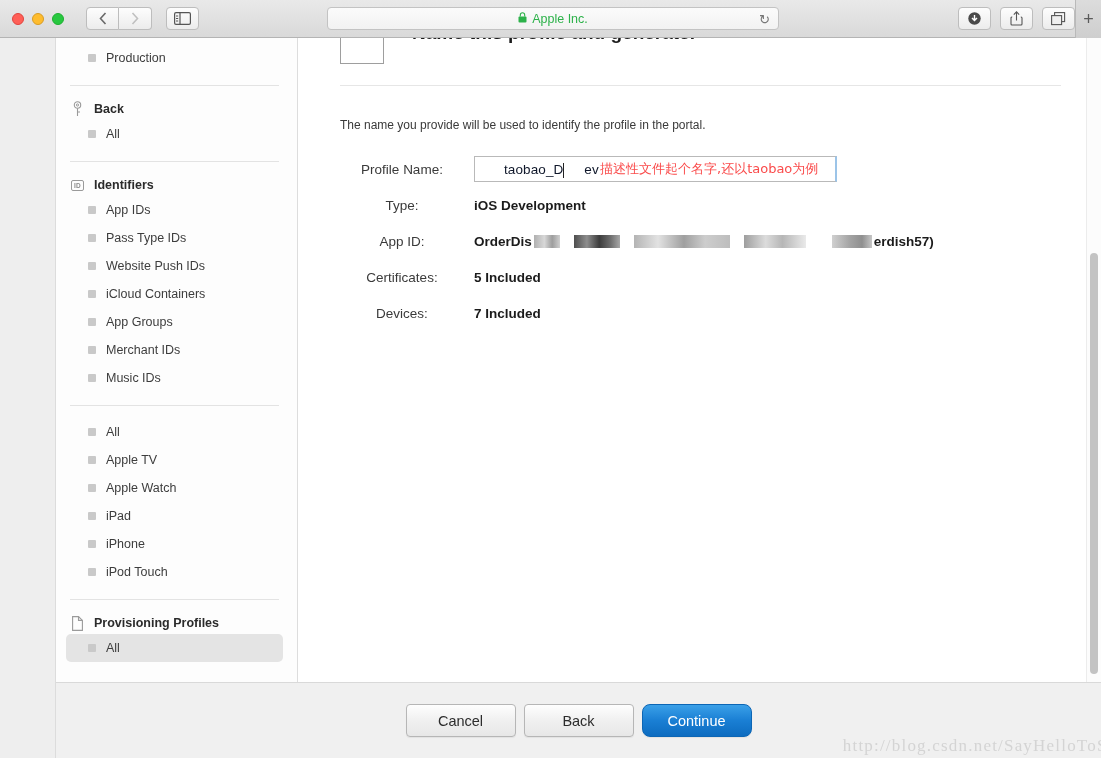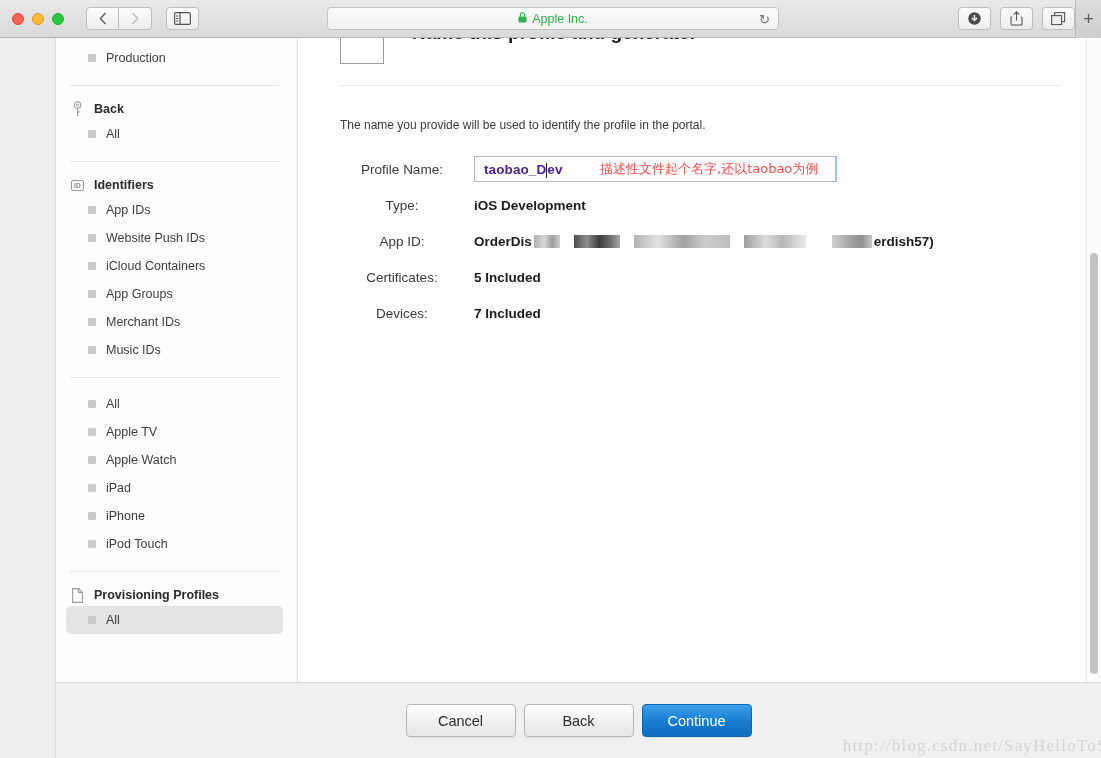--- a/index.html
+++ b/index.html
@@ -150,21 +150,21 @@
 
   .name-field {
     position: relative;
     width: 363px; height: 26px;
     background: #fff;
     border: 1px solid #b9b9b9;
     border-right: 2px solid #9cc4e8;
     display: flex; align-items: center;
     padding-left: 9px;
   }
-  .name-field .typed { font-size: 13.5px; font-weight: bold; color: #4c1d95; letter-spacing: .1px; }
+  .name-field .typed { font-size: 13.5px; font-weight: normal; color: #0f172a; letter-spacing: .1px; margin-left: 20px; }
   .caret {
     display: inline-block; width: 1px; height: 15px; background: #222;
     margin: 0 0 0 0; position: relative; top: 1px;
   }
   .annot {
     position: absolute; left: 125px; top: 50%; transform: translateY(-50%);
     color: #fa4b4b; font-size: 13px; white-space: nowrap;
     font-family: "DejaVu Sans", sans-serif;
   }
 
@@ -191,21 +191,21 @@
     min-width: 110px; height: 33px; padding: 0 18px;
     border-radius: 4px; font-size: 14.5px;
     display: flex; align-items: center; justify-content: center;
     border: 1px solid #b6b6b6;
     background: linear-gradient(to bottom, #fefefe 0%, #f0f0f0 50%, #e7e7e7 100%);
     color: #2c2c2c;
     box-shadow: 0 1px 1px rgba(0,0,0,.06);
   }
   .btn.primary {
     background: linear-gradient(to bottom, #3aa0e8 0%, #1a7fd4 50%, #0d6cc0 100%);
-    border-color: #0c66b5; color: #fff;
+    border-color: #0c66b5; color: #fff; border-radius: 8px;
   }
   .watermark {
     position: absolute; right: -26px; bottom: 2px;
     font-family: "Liberation Serif", "DejaVu Serif", serif;
     font-size: 17px; color: #d4d4d4; letter-spacing: 1.2px;
     white-space: nowrap; pointer-events: none;
   }
 
   
   .scrollbar {
@@ -324,20 +324,24 @@
             <div class="sec-sep"></div>
             <div class="sec-head">
               <span class="sec-icon">
                   <span class="idbox">ID</span>
                 </span>
               <span>Identifiers</span>
             </div>
             <div class="nav-item">
               <span class="bullet"></span>
               <span>App IDs</span>
+            </div>
+            <div class="nav-item">
+              <span class="bullet"></span>
+              <span>Pass Type IDs</span>
             </div>
             <div class="nav-item">
               <span class="bullet"></span>
               <span>Website Push IDs</span>
             </div>
             <div class="nav-item">
               <span class="bullet"></span>
               <span>iCloud Containers</span>
             </div>
             <div class="nav-item">

